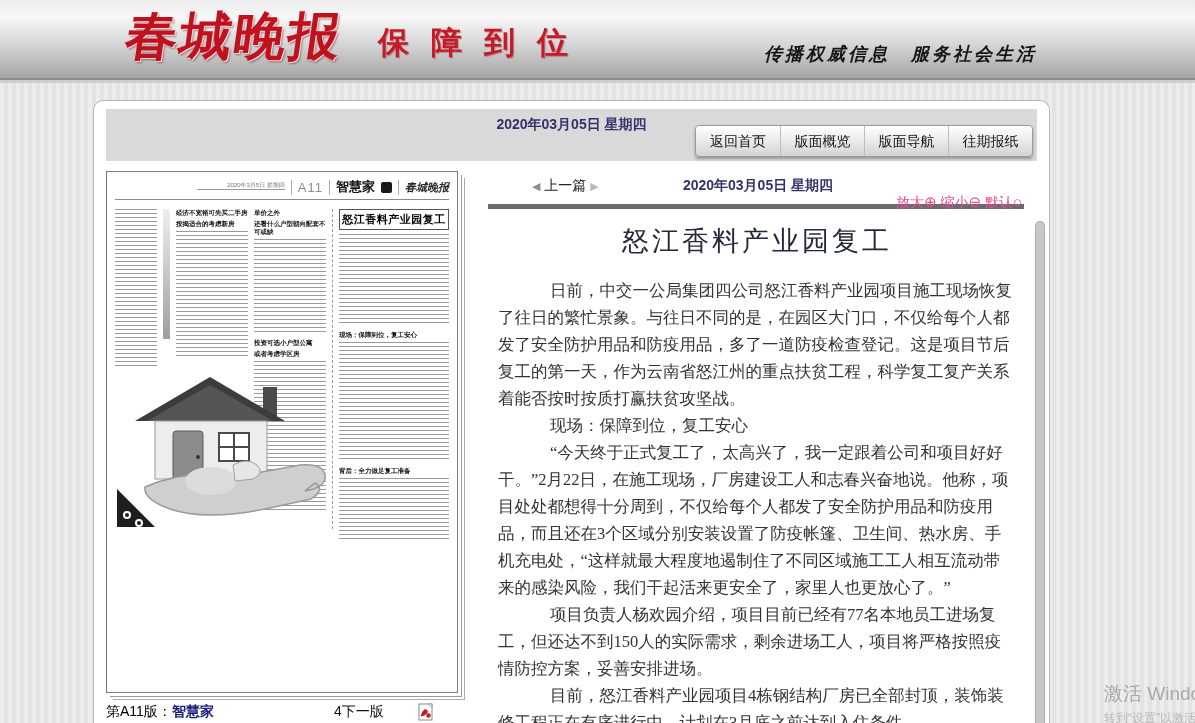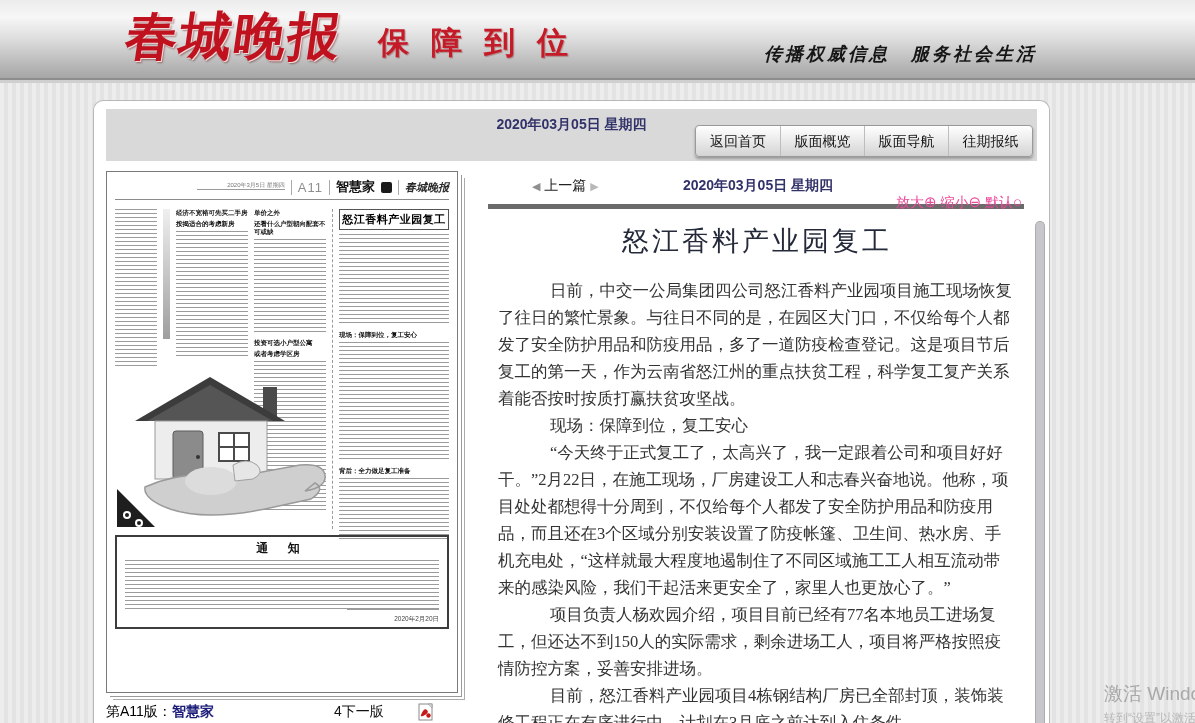--- a/index.html
+++ b/index.html
@@ -224,28 +224,20 @@
         <ellipse cx="96" cy="112" rx="26" ry="14" fill="#dcdcdc"></ellipse>
         <path d="M118,96 Q132,88 142,96 Q150,104 138,110 L120,112 Z" fill="#e6e6e6" stroke="#a0a0a0"></path>
         <polygon points="2,158 40,158 2,120" fill="#1e1e1e"></polygon>
         <circle cx="12" cy="146" r="4" fill="#fff"></circle>
           <circle cx="12" cy="146" r="2" fill="#1e1e1e"></circle>
         <circle cx="24" cy="154" r="4" fill="#fff"></circle>
           <circle cx="24" cy="154" r="2" fill="#1e1e1e"></circle>
       </svg>
     </div>
 
-    <div class="thumb-notice">
-      <div class="notice-title">通 知</div>
-      <div class="notice-lines lines"></div>
-      <div class="notice-sign">
-        <div class="lines"></div>
-        <div class="notice-date">2020年2月20日</div>
-      </div>
-    </div>
   </div>
 
   <div class="page-footer">
     <span class="pf-label">
       <span>第A11版：</span><span class="pf-section">智慧家</span>
     </span>
     <span class="pf-prev">上一版3</span>
     <span class="pf-next">4下一版</span>
     <svg class="pf-pdf" width="17" height="18" viewBox="0 0 17 18">
       <rect x="1" y="1" width="13" height="16" fill="#fff" stroke="#8a8a8a"></rect>

